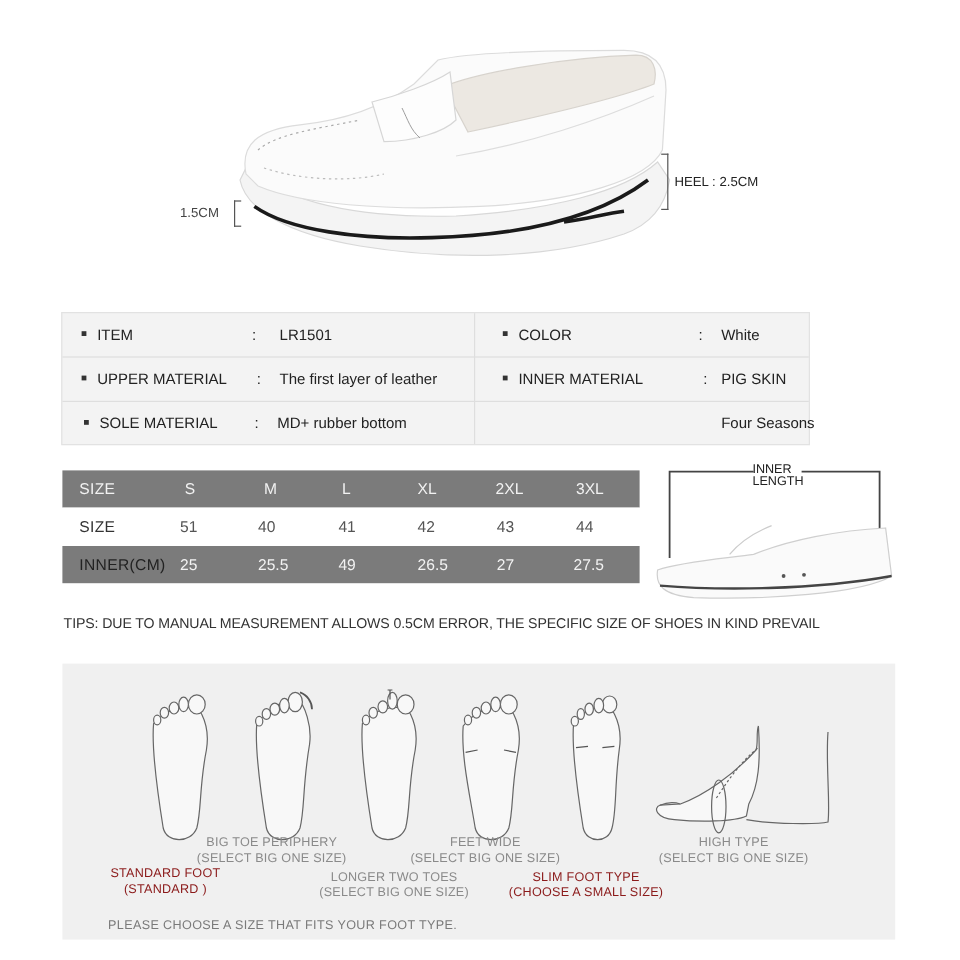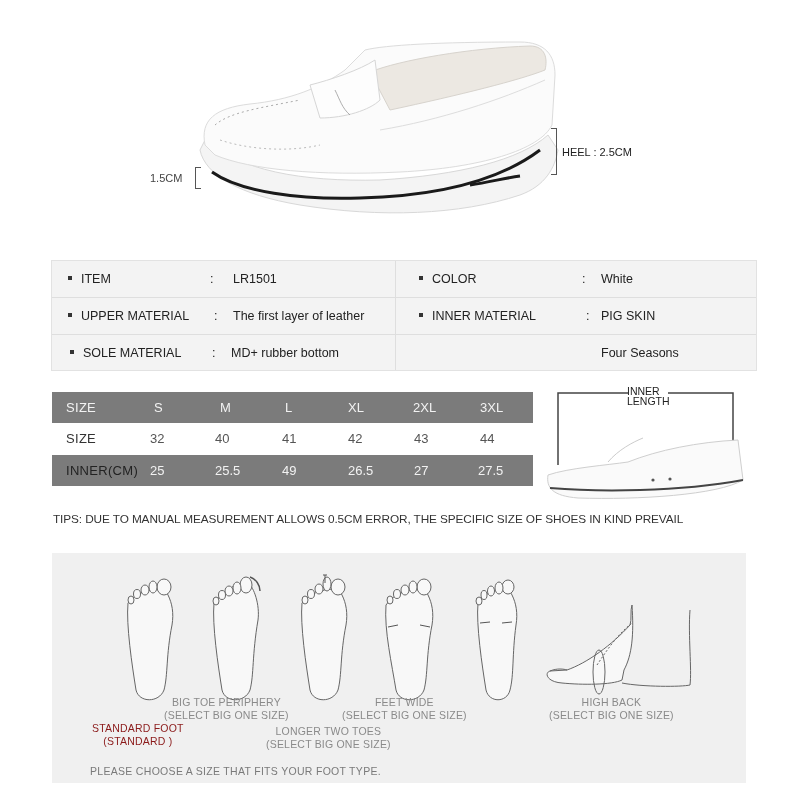--- a/index.html
+++ b/index.html
@@ -6,21 +6,21 @@
   body { width:800px; height:800px; background:#ffffff; position:relative; overflow:hidden;
          font-family:"Liberation Sans", sans-serif; color:#222; }
   .abs { position:absolute; }
 
   
   #hero { left:0; top:0; width:800px; height:240px; }
   .measure-label { font-size:11px; color:#444;text-align:center; }
   .bracket { border:1.5px solid #555; }
 
   
-  #info { left:51px; top:260px; width:706px; height:111px; background:#f3f3f3;
+  #info { left:51px; top:260px; width:624px; height:111px; background:#f3f3f3;
           border:1px solid #e2e2e2; box-sizing:border-box; }
   .info-row { position:absolute; left:0; width:100%; height:37px; border-bottom:1px solid #dedede; box-sizing:border-box; }
   .info-row:last-child { border-bottom:none; }
   .info-col-div { position:absolute; left:343px; top:0; width:1px; height:100%; background:#dedede; }
   .info-cell { position:absolute; top:0; height:37px; line-height:37px; font-size:12.5px; color:#222; white-space:nowrap; }
   .bullet { display:inline-block; width:4px; height:4px; background:#333; vertical-align:middle; margin-right:9px; position:relative; top:-2px; }
 
   
   #sizes { left:52px; top:392px; width:481px; }
   .size-row { position:relative; height:31px; font-size:13px;padding-left:48px; }
@@ -108,21 +108,21 @@
     <span class="h">SIZE</span>
     <span style="left:102px">S</span>
     <span style="left:168px">M</span>
     <span style="left:233px">L</span>
     <span style="left:296px">XL</span>
     <span style="left:361px">2XL</span>
     <span style="left:428px">3XL</span>
   </div>
   <div class="size-row light">
     <span class="h" style="color:#333">SIZE</span>
-    <span style="left:98px">32</span>
+    <span style="left:98px">51</span>
     <span style="left:163px">40</span>
     <span style="left:230px">41</span>
     <span style="left:296px">42</span>
     <span style="left:362px">43</span>
     <span style="left:428px">44</span>
   </div>
   <div class="size-row inner">
     <span class="h">INNER(CM)</span>
     <span class="v" style="left:98px">25</span>
     <span class="v" style="left:163px">25.5</span>
@@ -221,19 +221,23 @@
     <div>(SELECT BIG ONE SIZE)</div>
   </div>
   <div class="cap" style="left:214px;top:172px">
     <div>LONGER TWO TOES</div>
     <div>(SELECT BIG ONE SIZE)</div>
   </div>
   <div class="cap" style="left:290px;top:143px">
     <div>FEET WIDE</div>
     <div>(SELECT BIG ONE SIZE)</div>
   </div>
+  <div class="cap" style="left:372px;top:172px">
+    <div style="color:#8b1a1a">SLIM FOOT TYPE</div>
+    <div style="color:#8b1a1a">(CHOOSE A SMALL SIZE)</div>
+  </div>
   <div class="cap" style="left:497px;top:143px">
-    <div>HIGH BACK</div>
+    <div>HIGH TYPE</div>
     <div>(SELECT BIG ONE SIZE)</div>
   </div>
 
   <div id="please">PLEASE CHOOSE A SIZE THAT FITS YOUR FOOT TYPE.</div>
 </div>
 
 </body></html>

